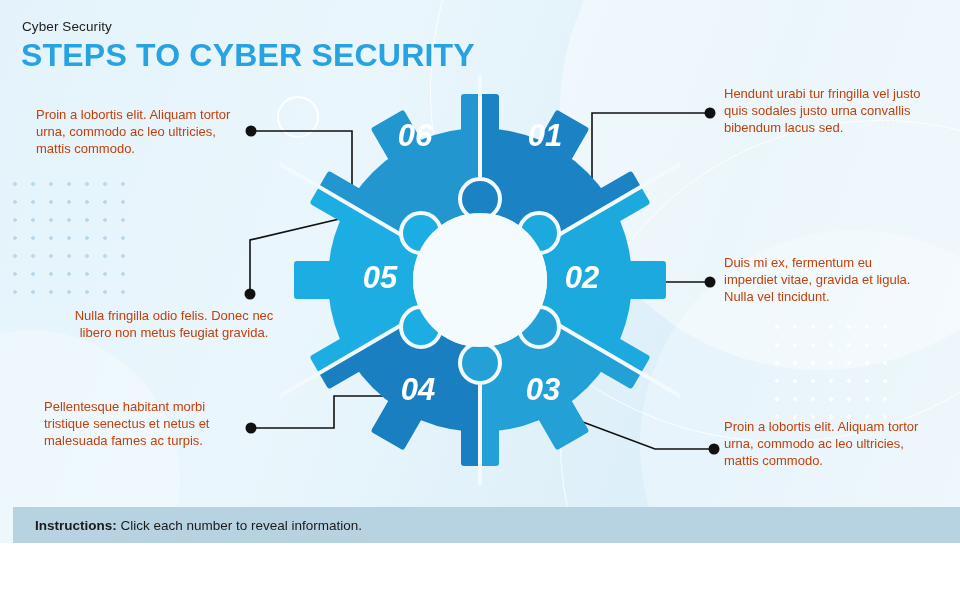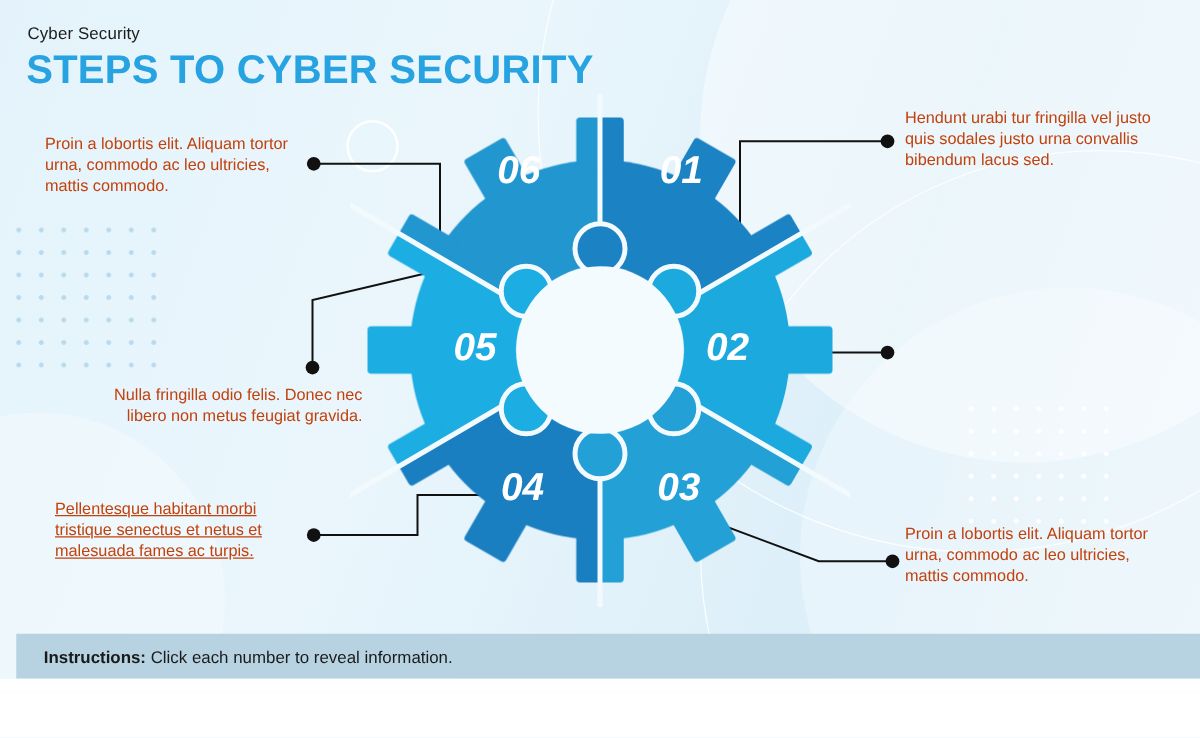--- a/index.html
+++ b/index.html
@@ -79,22 +79,22 @@
     letter-spacing: 0.2px;
   }
   
   .callout {
     position: absolute;
     font-size: 13px;
     line-height: 1.32;
     color: #c2410c;
   }
   .callout.c1 { left: 36px;  top: 106px; width: 200px; }
-  .callout.c5 { left: 58px;  top: 307px; width: 232px; text-align: right; }
-  .callout.c4 { left: 44px;  top: 398px; width: 200px; text-decoration: underline; }
+  .callout.c5 { left: 58px;  top: 307px; width: 232px; text-align: center; }
+  .callout.c4 { left: 44px;  top: 398px; width: 200px; }
   .callout.c2 { left: 724px; top: 85px;  width: 205px; }
   .callout.c3 { left: 724px; top: 254px; width: 205px; }
   .callout.c6 { left: 724px; top: 418px; width: 205px; }
   
   .leaders {
     position: absolute;
     left: 0; top: 0;
     width: 960px; height: 543px;
     pointer-events: none;
   }
@@ -343,20 +343,21 @@
       <text class="gear-num" x="138" y="325" text-anchor="middle">04</text>
       <text class="gear-num" x="100" y="213" text-anchor="middle">05</text>
       <text class="gear-num" x="135" y="71" text-anchor="middle">06</text>
     </svg>
   </div>
 
   <div class="callout c1">Proin a lobortis elit. Aliquam tortor urna, commodo ac leo ultricies, mattis commodo.</div>
   <div class="callout c5">Nulla fringilla odio felis. Donec nec libero non metus feugiat gravida.</div>
   <div class="callout c4">Pellentesque habitant morbi tristique senectus et netus et malesuada fames ac turpis.</div>
   <div class="callout c2">Hendunt urabi tur fringilla vel justo quis sodales justo urna convallis bibendum lacus sed.</div>
+  <div class="callout c3">Duis mi ex, fermentum eu imperdiet vitae, gravida et ligula. Nulla vel tincidunt.</div>
   <div class="callout c6">Proin a lobortis elit. Aliquam tortor urna, commodo ac leo ultricies, mattis commodo.</div>
 
   <div class="instructions">
     <div class="inner">
       <b>Instructions:</b><span> Click each number to reveal information.</span>
     </div>
   </div>
 
   <div class="toolbar">
 

